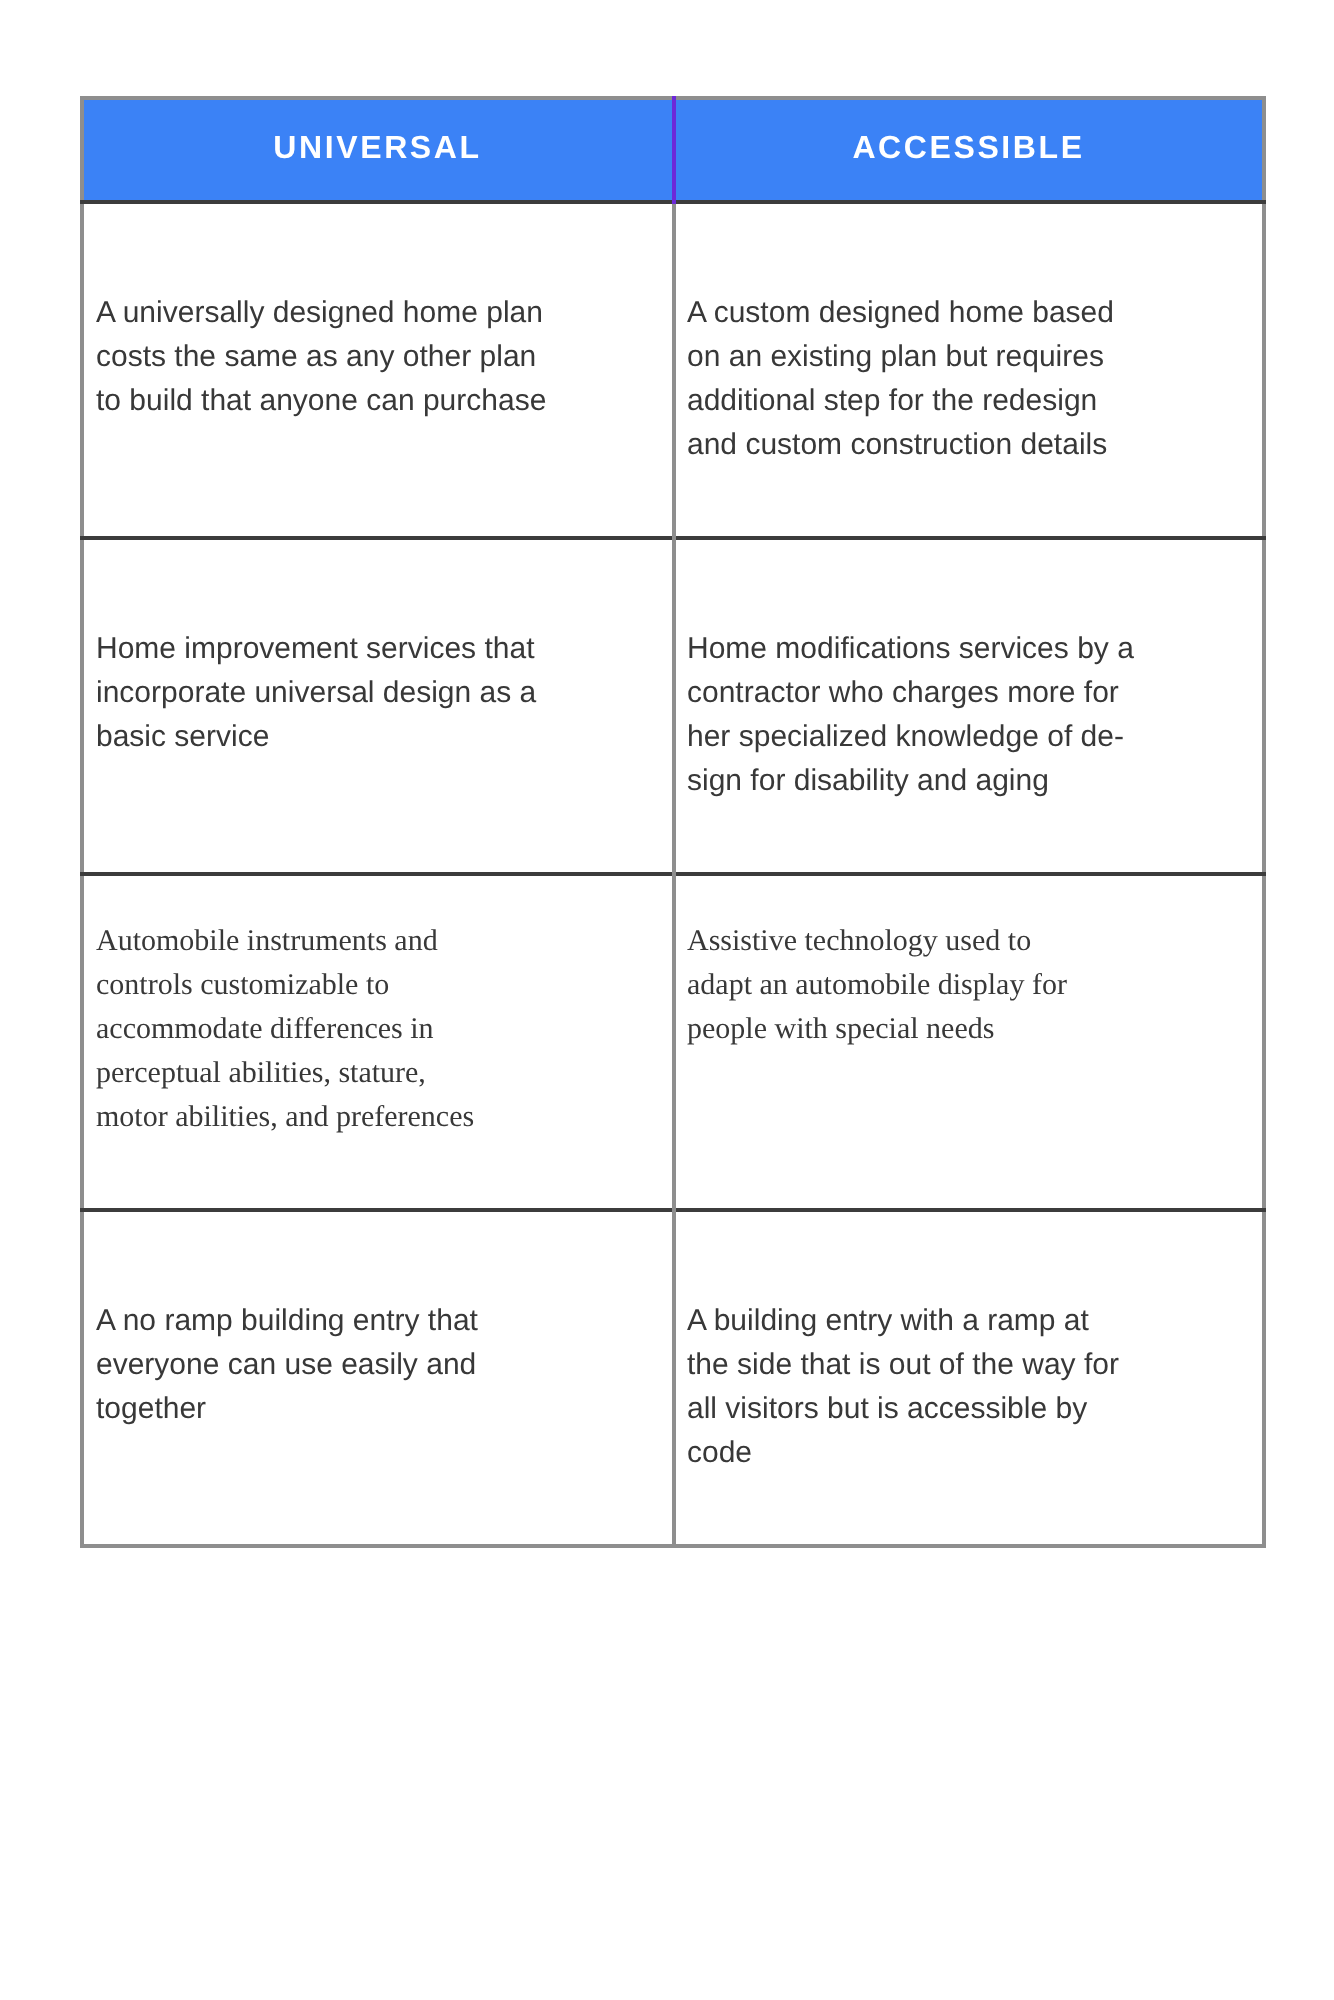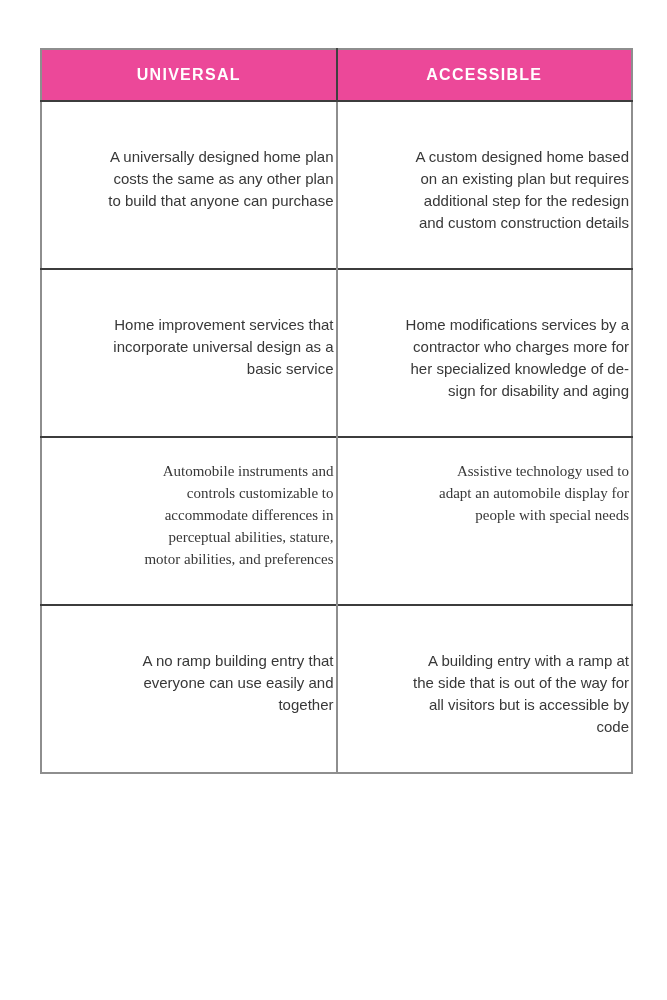--- a/index.html
+++ b/index.html
@@ -18,47 +18,46 @@
   table.comparison {
     position: absolute;
     left: 40px;
     top: 48px;
     width: 593px;
     border-collapse: collapse;
     table-layout: fixed;
     border: 2px solid #8E8E8E;
   }
   table.comparison th {
-    background: #ec4899;
+    background: #3b82f6;
     color: #ffffff;
     height: 48px;
     font-size: 16px;
     font-weight: bold;
     letter-spacing: 1.3px;
     text-align: center;
     vertical-align: middle;
   }
   table.comparison th + th {
-    border-left: 2px solid #404040;
+    border-left: 2px solid #6d28d9;
   }
   table.comparison td + td {
     border-left: 2px solid #8E8E8E;
   }
   table.comparison tbody td {
     border-top: 2px solid #3C3C3C;
     height: 168px;
     box-sizing: border-box;
     vertical-align: top;
     padding: 44px 2px 0 6px;
     font-size: 15px;
     line-height: 22px;
     color: #383838;
     white-space: pre-line;
     overflow: hidden;
-    text-align: right;
   }
   table.comparison tbody tr.pad-sm td {
     padding-top: 22px;
     font-family: Liberation Serif, serif;
   }
 </style>
 </head>
 <body>
 
 <div class="page">

